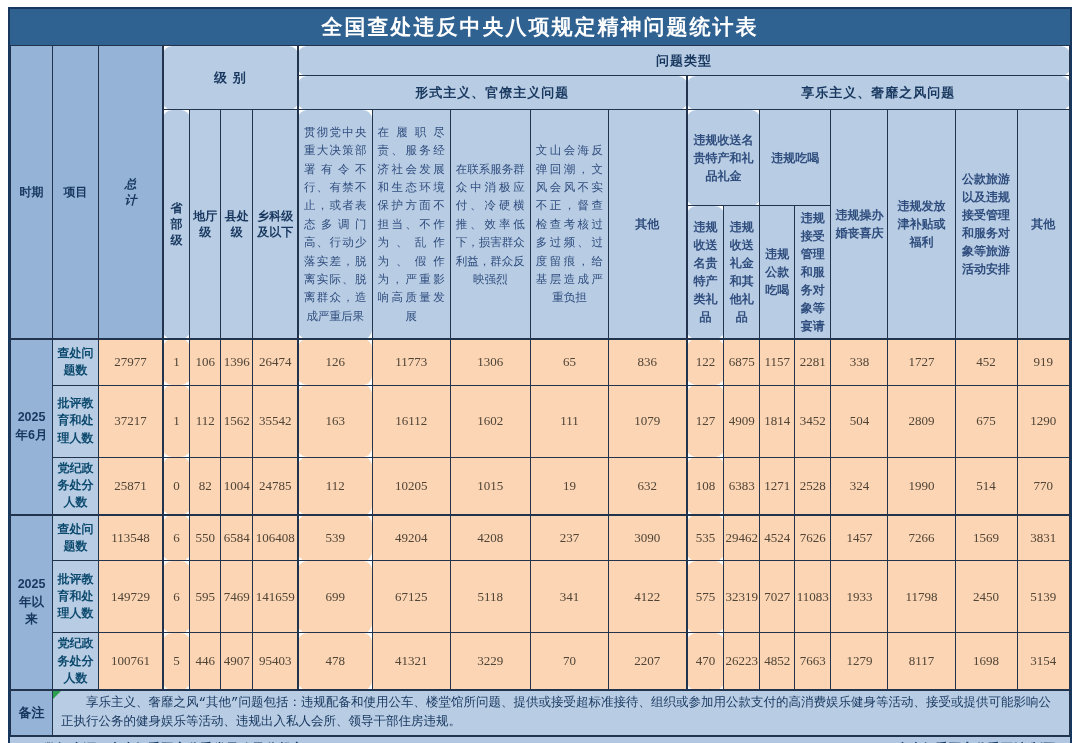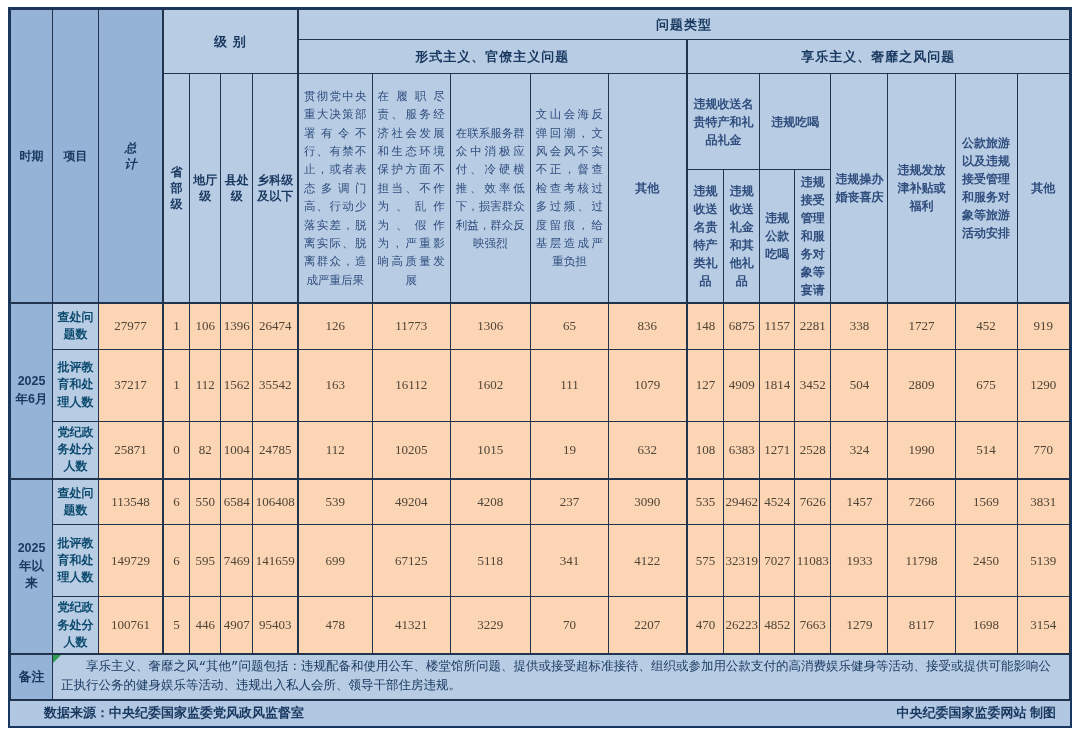--- a/index.html
+++ b/index.html
@@ -46,21 +46,21 @@
     text-align: center; vertical-align: middle; padding: 1px;
   }
   th.period {
     background: #95B3D7; color: #17375E; font-size: 12.5px; font-weight: bold;
     vertical-align: middle; word-break: break-all; padding: 2px; line-height: 1.4;
   }
   th.item {
     background: #B8CCE4; color: #0c4a6e; font-size: 12px; font-weight: bold;
     vertical-align: middle; word-break: break-all; padding: 2px 4px; line-height: 1.45;
   }
-  .thL { border-left-width: 2px; }
+  .thL { border-left-width: 2px; border-radius: 9px; }
   .thT { border-top-width: 2px; }
   tr.h30 { height: 30px; } tr.h34 { height: 34px; padding-left: 44px; }
   tr.h96 { height: 96px; } tr.h130 { height: 130px; }
   tr.h46 { height: 46px; } tr.h72 { height: 72px; }
   tr.h56 { height: 56px; } tr.h52 { height: 52px; }
   tr.hnote { height: 40px; }
   th.note-label { background: #95B3D7; color: #17375E; font-size: 13px; font-weight: bold; vertical-align: middle; }
   td.note-body {
     position: relative; background: #B8CCE4; color: #17375E;
     font-family: Liberation Mono, monospace; font-size: 12.5px; line-height: 1.5;
@@ -75,20 +75,21 @@
     height: 26px; background: #B2C7E1; border-top: 1px solid #22334d;
     display: flex; align-items: center; justify-content: space-between;
     color: #17375E; font-size: 13px; font-weight: bold;
     padding: 0 14px 0 34px;
   }
 </style>
 </head>
 <body>
 
 <div class="frame">
+  <div class="title-bar">全国查处违反中央八项规定精神问题统计表</div>
 
   <table>
     <colgroup>
       <col style="width:42px">
         <col style="width:46px">
         <col style="width:64px">
       <col style="width:27px">
         <col style="width:31px">
         <col style="width:32px">
         <col style="width:45px">
@@ -153,21 +154,21 @@
         <td class="num thT">27977</td>
         <td class="num thT thL">1</td>
         <td class="num thT">106</td>
         <td class="num thT">1396</td>
         <td class="num thT">26474</td>
         <td class="num thT thL">126</td>
         <td class="num thT">11773</td>
         <td class="num thT">1306</td>
         <td class="num thT">65</td>
         <td class="num thT">836</td>
-        <td class="num thT thL">148</td>
+        <td class="num thT thL">122</td>
         <td class="num thT">6875</td>
         <td class="num thT">1157</td>
         <td class="num thT">2281</td>
         <td class="num thT">338</td>
         <td class="num thT">1727</td>
         <td class="num thT">452</td>
         <td class="num thT">919</td>
       </tr>
       <tr class="h72">
         <th class="item">批评教育和处理人数</th>

